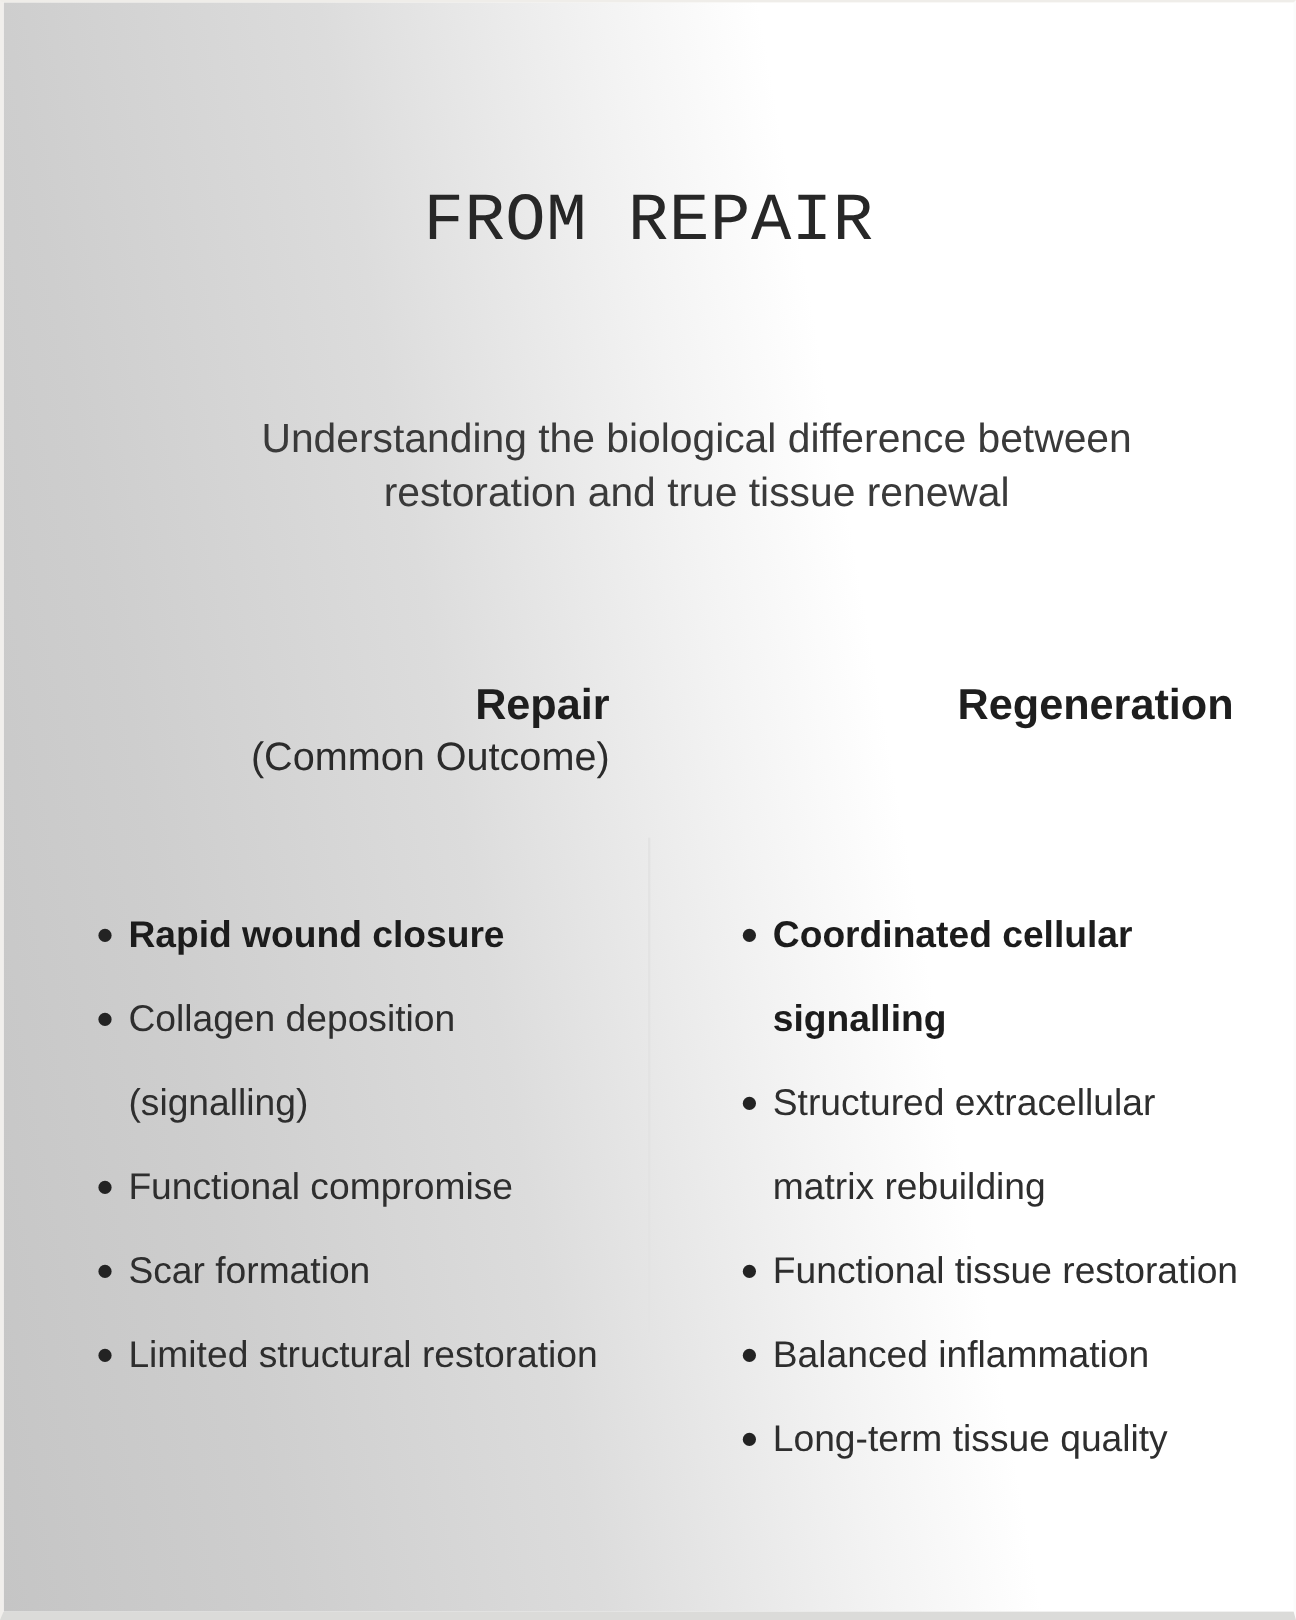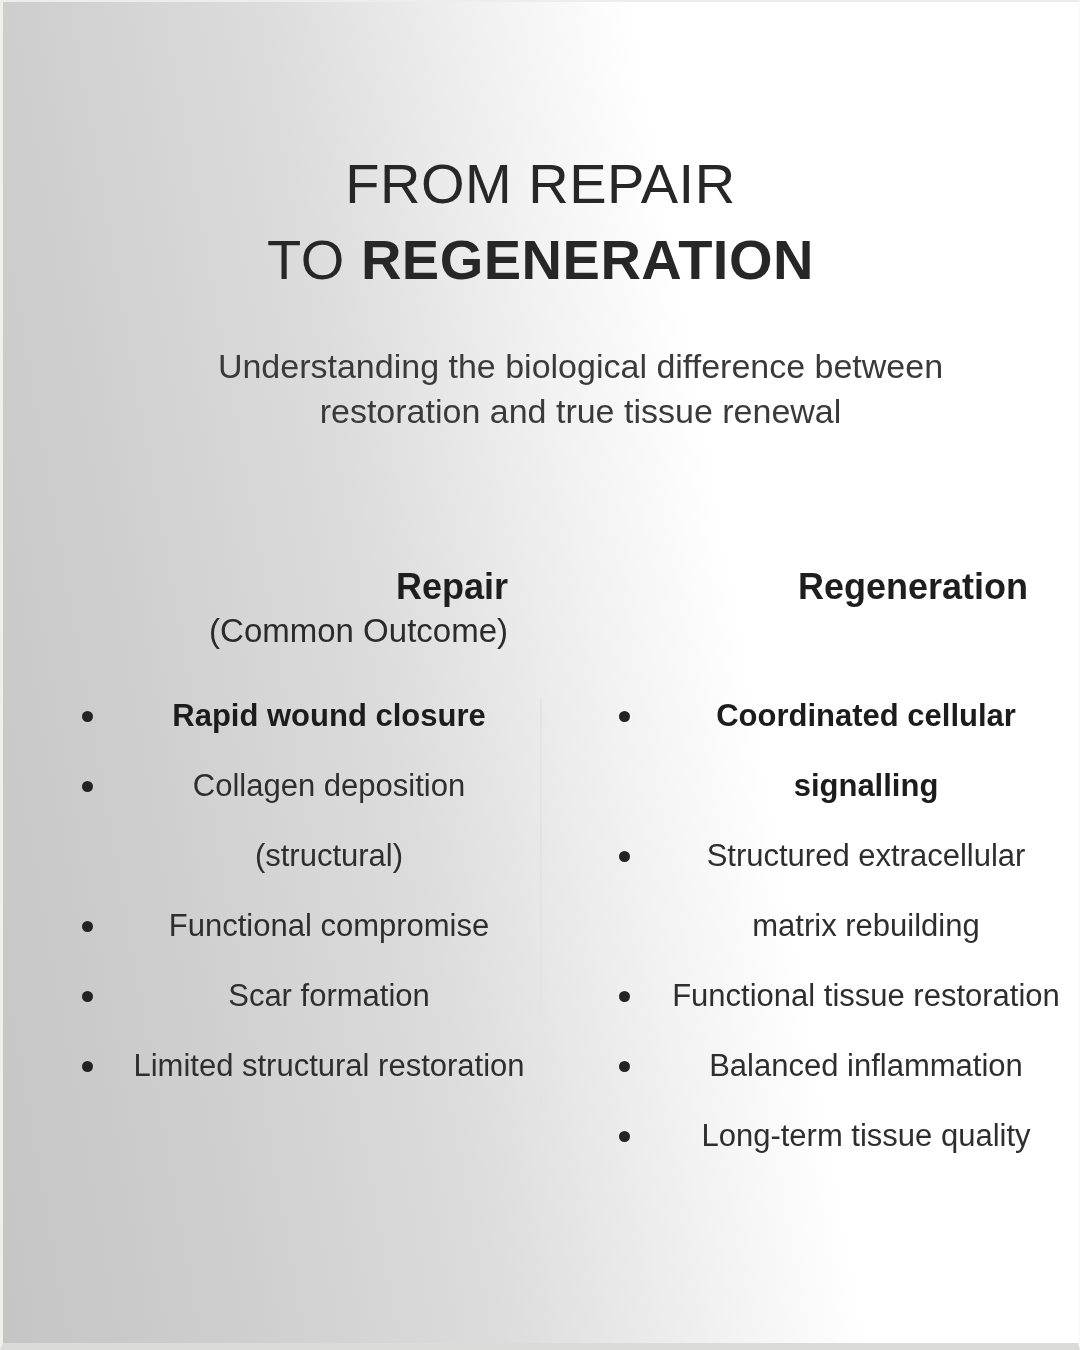--- a/index.html
+++ b/index.html
@@ -18,20 +18,21 @@
     border-left: 3px solid #f1efec;
     border-right: 2px solid #fbfbfb;
     border-bottom: 7px solid #dbdbd9;
   }
   .main-title {
     position: absolute; top: 144px; left: 0; width: 100%;
     text-align: center;
     font-size: 56px; line-height: 76px;
     font-weight: 400; color: #272727;
     letter-spacing: 0.5px;
+    font-family: Liberation Mono, monospace;
   }
   .main-title .b { font-weight: 700; }
   .subtitle {
     position: absolute; top: 342px; left: 0; width: 100%;
     text-align: center;
     font-size: 34px; line-height: 45px;
     font-weight: 400; color: #3a3a3a; padding-left: 40px;
   }
   .col-header {
     position: absolute; top: 562px; width: 440px;
@@ -41,46 +42,44 @@
   .col-header.right { left: 585px; }
   .col-heading    { font-size: 36px; line-height: 46px; font-weight: 700; }
   .col-subheading { font-size: 33px; line-height: 42px; font-weight: 400; color: #2b2b2b; }
   .divider {
     position: absolute;
     left: 537px; top: 696px;
     width: 2px; height: 412px;
     background: #e3e3e3;
   }
   ul.list {
-    position: absolute; top: 679px;
+    position: absolute; top: 742px;
     margin: 0; padding: 0; list-style: none;
     width: 470px;
     font-size: 31px; line-height: 70px;
     color: #2e2e2e;
-    text-align: center;
   }
   ul.list.left  { left: 78px; }
   ul.list.right { left: 615px; }
   ul.list li { position: relative; padding-left: 26px; margin: 0; }
   ul.list li.bold { font-weight: 700; color: #1c1c1c; }
   .dot {
     position: absolute; left: 1px; top: 30px;
     width: 11px; height: 11px; border-radius: 50%;
     background: #232323;
   }
   .line { white-space: nowrap; }
 </style>
 </head>
 <body>
 
 <div class="page">
 
   <div class="main-title">
     <div>FROM REPAIR</div>
-    <div><span>TO </span><span class="b">REGENERATION</span></div>
   </div>
 
   <div class="subtitle">
     <div>Understanding the biological difference between</div>
     <div>restoration and true tissue renewal</div>
   </div>
 
   <div class="col-header left">
     <div class="col-heading">Repair</div>
     <div class="col-subheading">(Common Outcome)</div>
@@ -93,21 +92,21 @@
   <div class="divider"></div>
 
   <ul class="list left">
     <li class="bold">
       <span class="dot"></span>
       <div class="line">Rapid wound closure</div>
     </li>
     <li>
       <span class="dot"></span>
       <div class="line">Collagen deposition</div>
-      <div class="line">(structural)</div>
+      <div class="line">(signalling)</div>
     </li>
     <li>
       <span class="dot"></span>
       <div class="line">Functional compromise</div>
     </li>
     <li>
       <span class="dot"></span>
       <div class="line">Scar formation</div>
     </li>
     <li>

